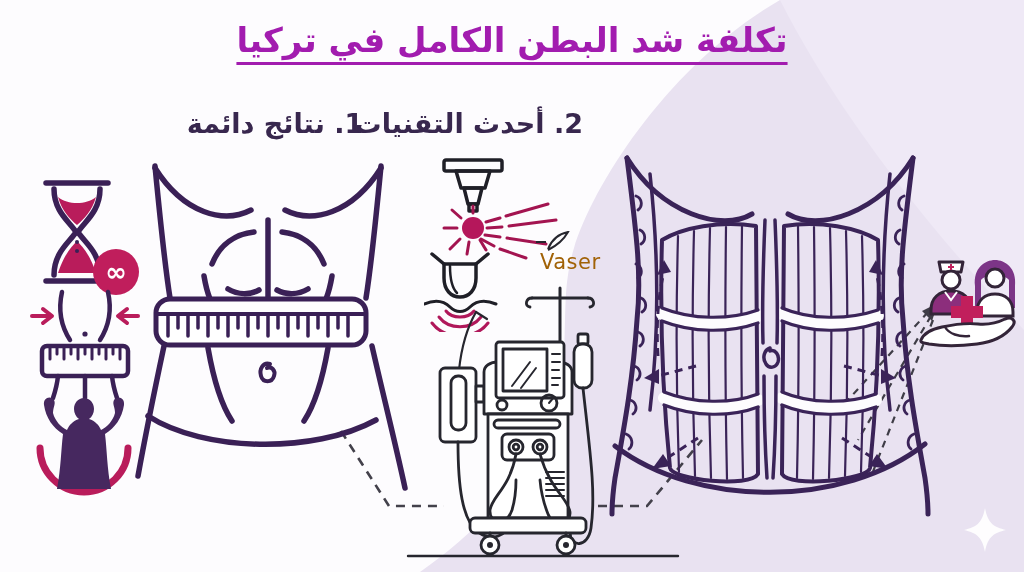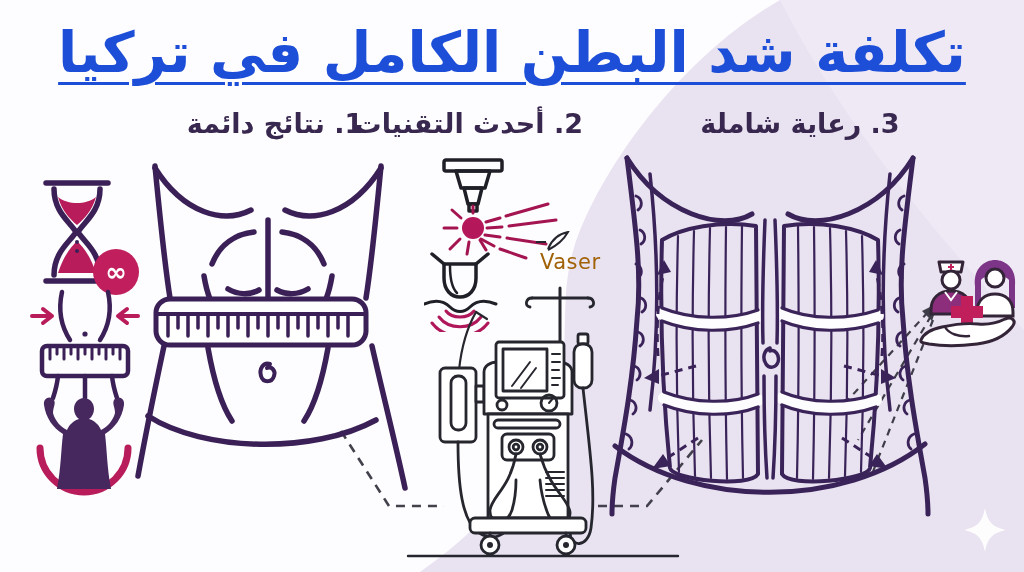--- a/index.html
+++ b/index.html
@@ -1,20 +1,20 @@
 <!DOCTYPE html>
 <html><head>
 <meta charset="utf-8">
 <style>
   html,body{margin:0;padding:0;background:#ffffff;}
   .stage{position:relative;width:1024px;height:572px;overflow:hidden;
          font-family:"DejaVu Sans",sans-serif;background:#fdfcfe;}
   .abs{position:absolute;}
   .title{position:absolute;left:0;right:0;top:20px;margin:0;text-align:center;
-         font-size:56px;font-weight:700;color:#1d4ed8;letter-spacing:0;
+         font-size:34px;font-weight:700;color:#a21caf;letter-spacing:0;
          text-decoration:underline;text-decoration-thickness:3px;text-underline-offset:10px;}
   .sec-h{position:absolute;top:108px;font-size:27px;font-weight:700;color:#38274e;
          text-align:center;white-space:nowrap;}
   .sec-h1{left:165px;width:220px;}
   .sec-h2{left:368px;width:215px;}
   .sec-h3{left:700px;width:200px;}
   .vaser{position:absolute;left:540px;top:246px;width:80px;height:40px;
          color:#a16207;font-size:21px;font-weight:500;}
   .vaser .leaf{position:absolute;left:-4px;top:-15px;}
   .vaser span{position:absolute;left:0;top:4px;letter-spacing:.5px;}
@@ -41,21 +41,20 @@
       <path d="M928,312 L848,400"></path>
       <path d="M931,316 L858,440"></path>
       <path d="M933,320 L872,474"></path>
     </g>
     <path d="M938,303 L922,311 L932,321 Z" fill="#3f3d47"></path>
   </svg>
 
   <h1 class="title" dir="rtl">تكلفة شد البطن الكامل في تركيا</h1>
   <div class="sec-h sec-h1" dir="rtl">1. نتائج دائمة</div>
   <div class="sec-h sec-h2" dir="rtl">2. أحدث التقنيات</div>
-  <div class="sec-h sec-h3" dir="rtl">3. رعاية شاملة</div>
 
   <svg class="abs" style="left:30px;top:176px" width="112" height="124" viewBox="0 0 112 124">
     <g stroke="#3a2056" stroke-width="5.5" fill="none" stroke-linecap="round">
       <path d="M16,7 H78"></path>
       <path d="M16,105 H78"></path>
       <path d="M24,13 C24,36 40,46 46,56 C40,66 24,76 24,99"></path>
       <path d="M70,13 C70,36 54,46 48,56 C54,66 70,76 70,99"></path>
     </g>
     <path d="M28,21 C38,29 56,29 66,21 C62,35 54,43 47,49 C40,43 32,35 28,21 Z" fill="#b91c5b"></path>
     <path d="M28,97 C34,79 41,71 47,65 C53,71 60,79 66,97 Z" fill="#b91c5b"></path>

